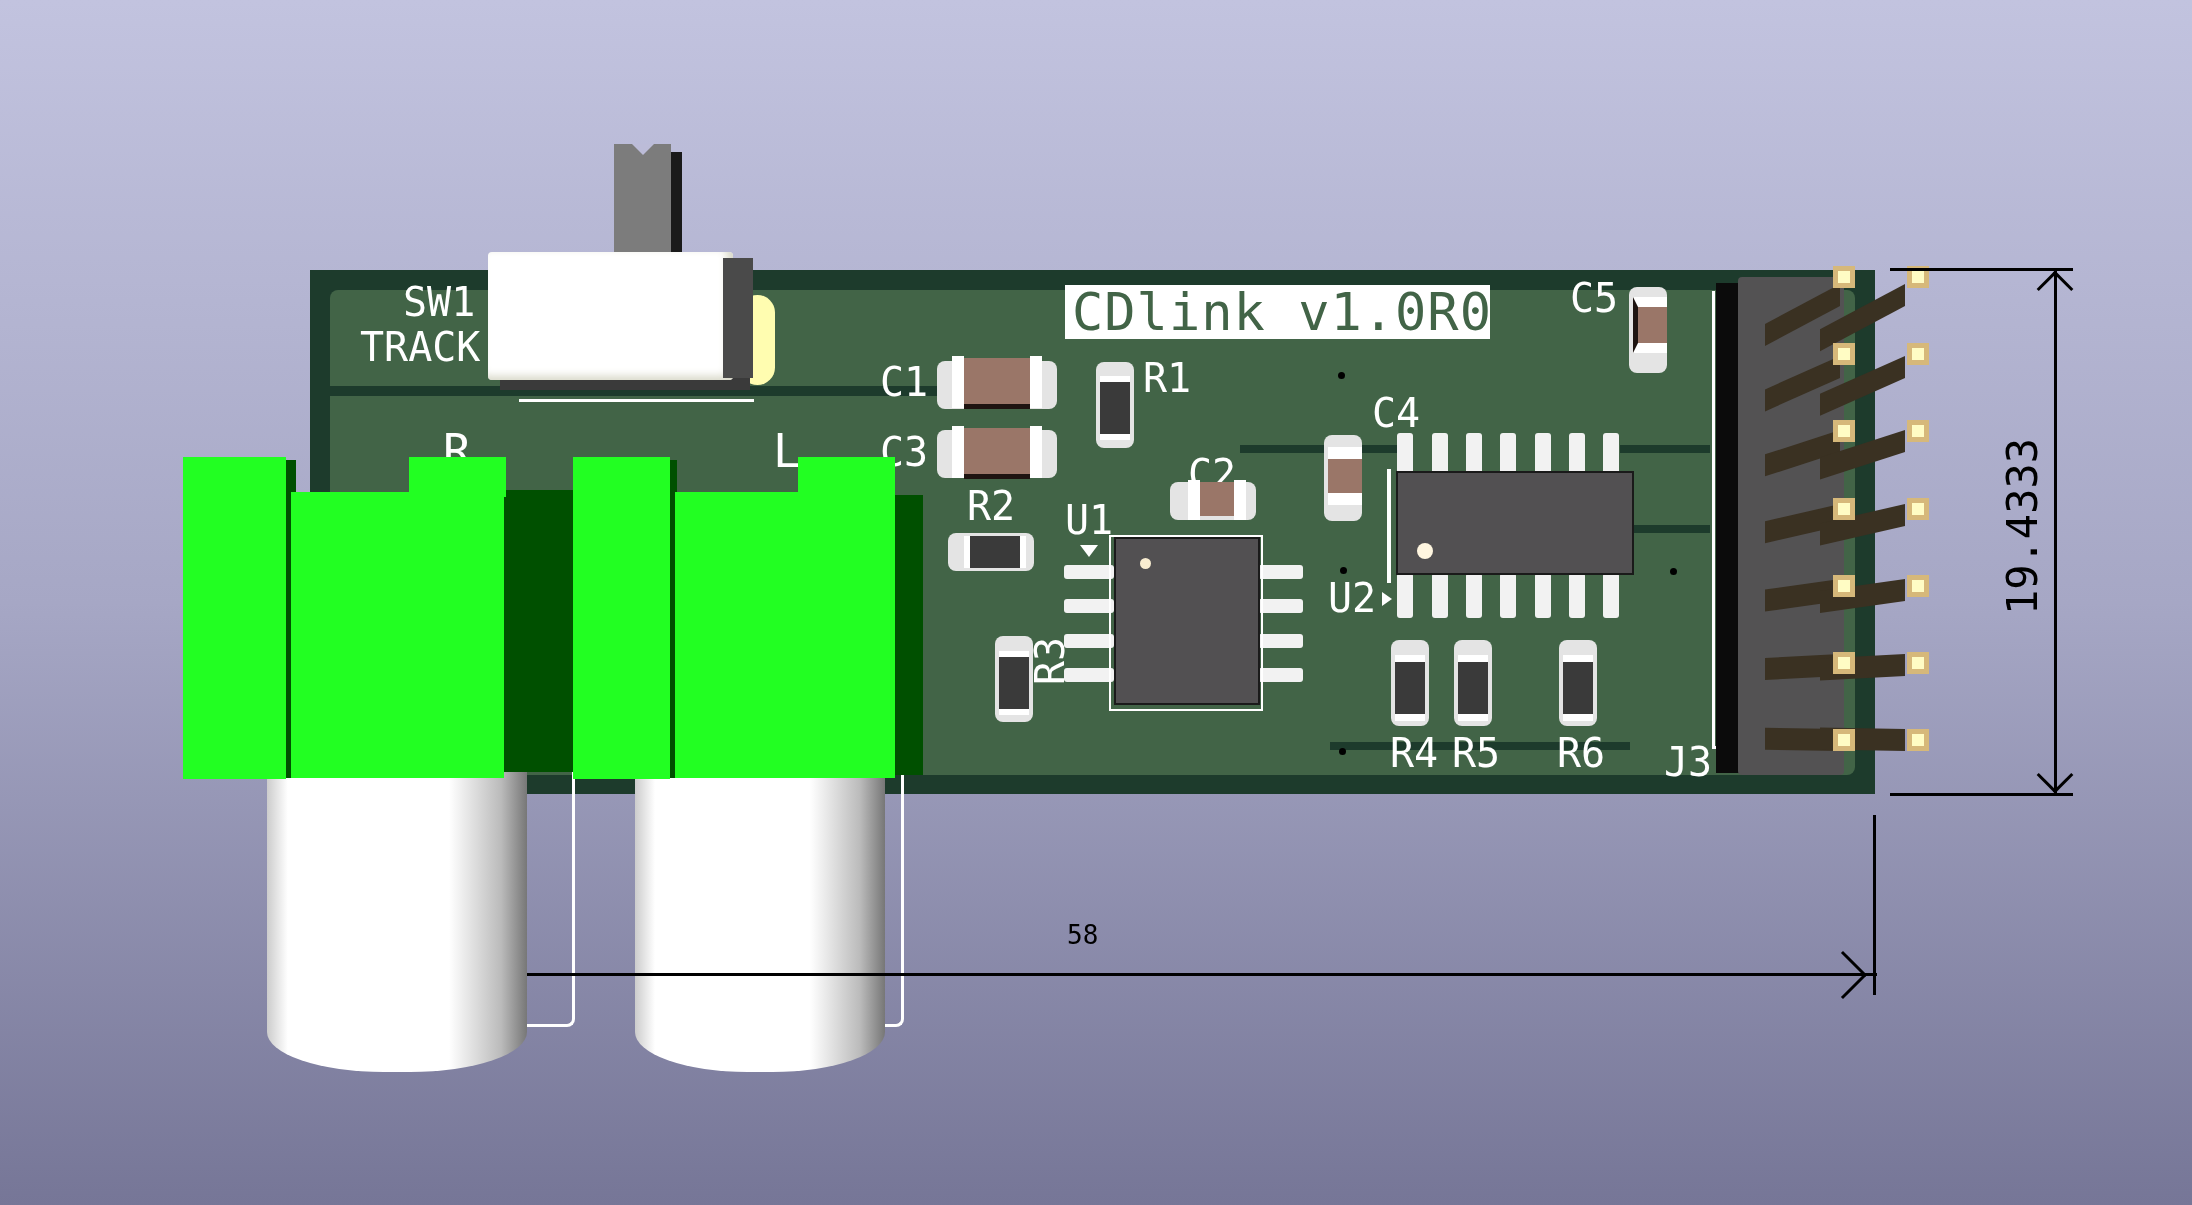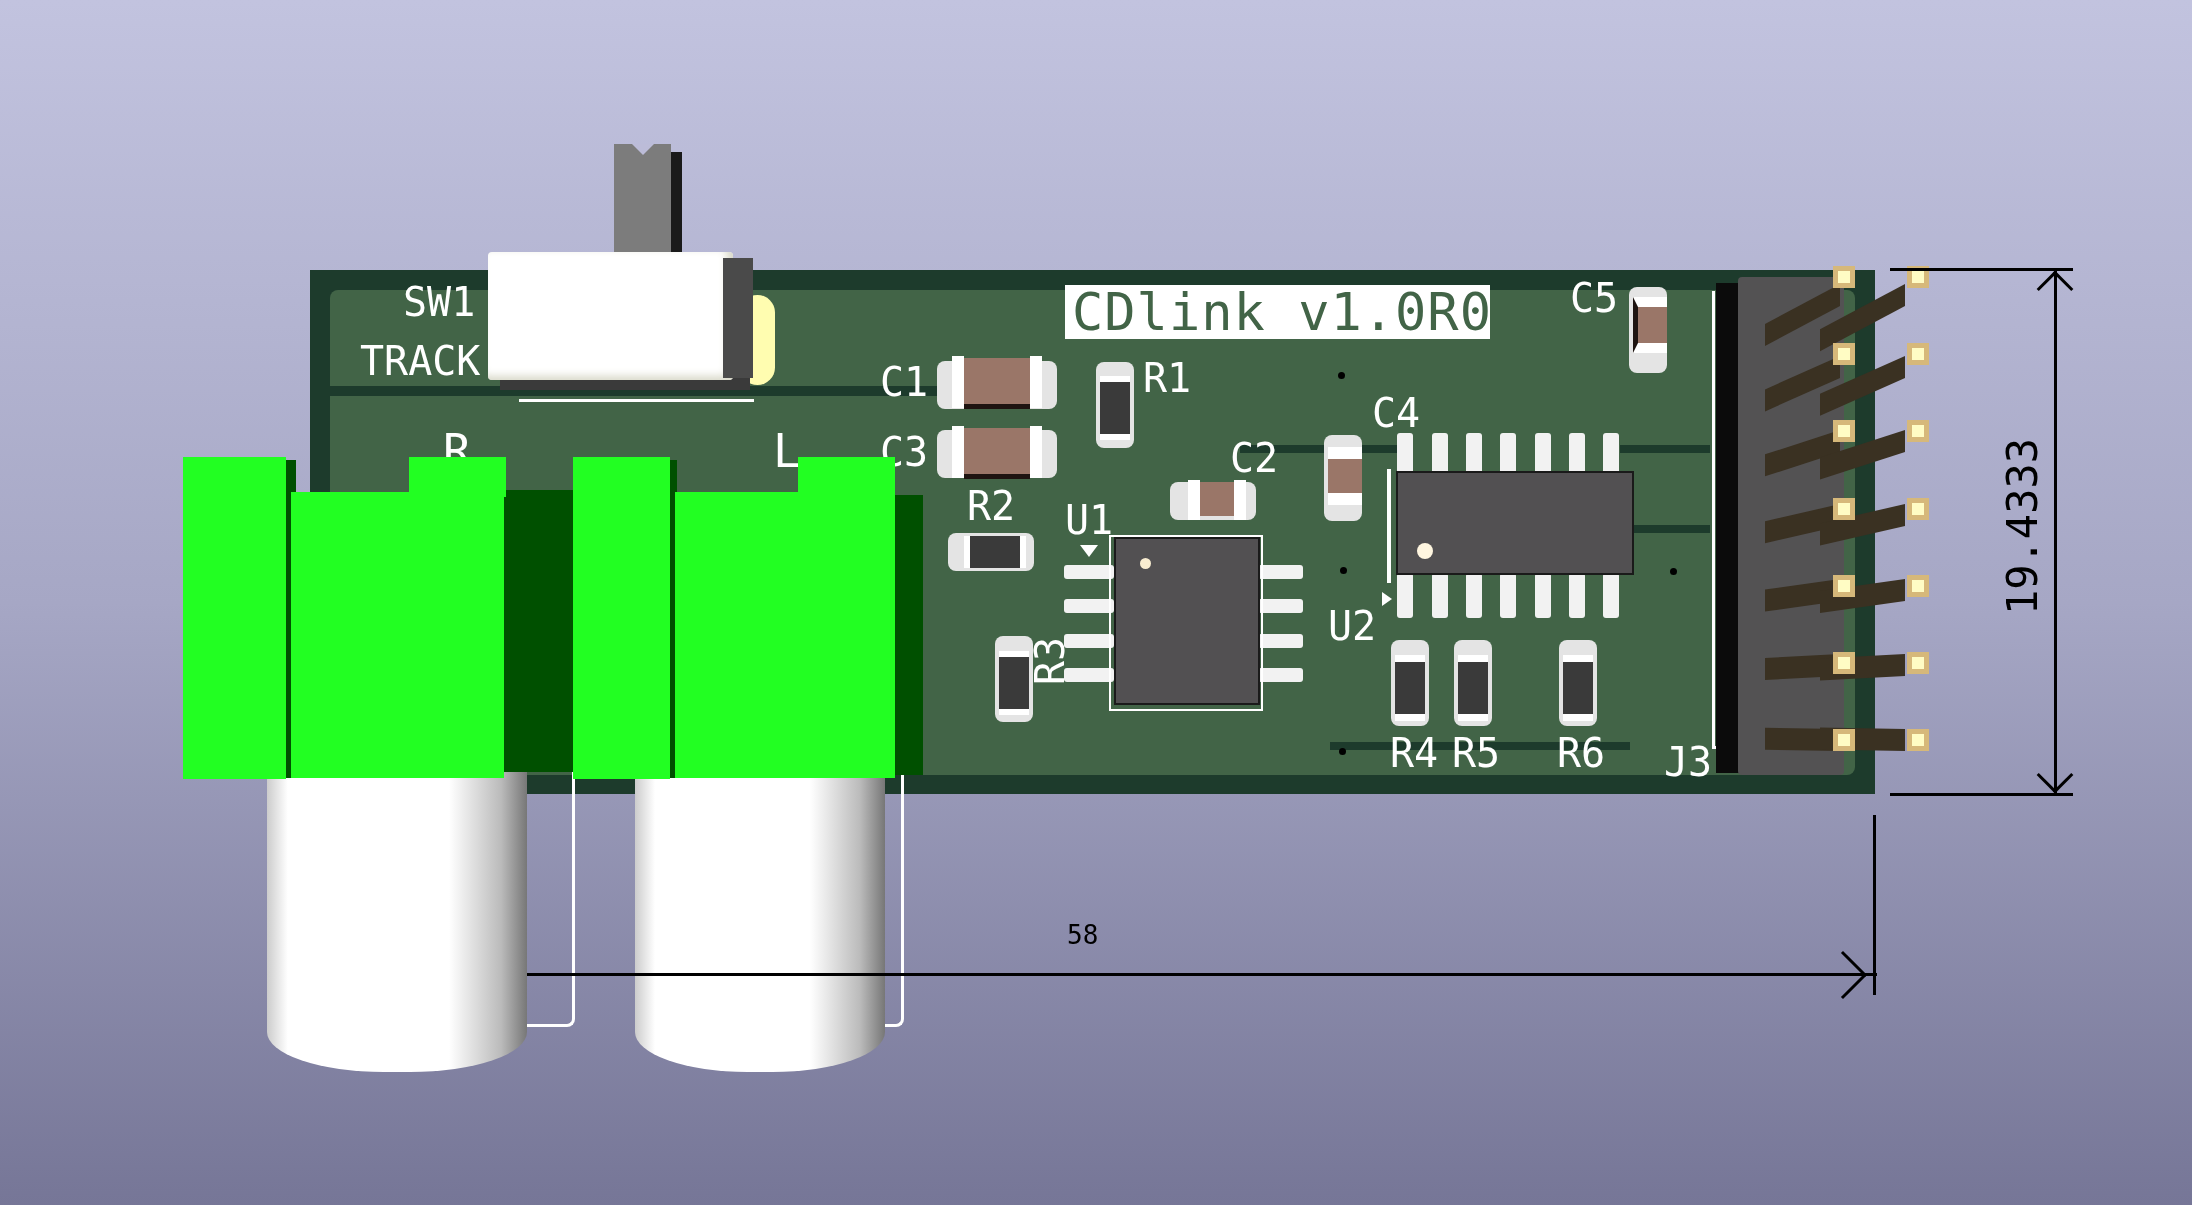--- a/index.html
+++ b/index.html
@@ -42,21 +42,21 @@
 <div class="abs" style="left:330px;top:386px;width:620px;height:10px;background:#1d3b2c;"></div>
 <div class="abs" style="left:1240px;top:445px;width:160px;height:8px;background:#1d3b2c;"></div>
 <div class="abs" style="left:1620px;top:445px;width:90px;height:8px;background:#1d3b2c;"></div>
 <div class="abs" style="left:1630px;top:525px;width:80px;height:8px;background:#1d3b2c;"></div>
 <div class="abs" style="left:1330px;top:742px;width:300px;height:8px;background:#1d3b2c;"></div>
 
 <div class="abs title-box"></div>
 <div class="abs title-text">CDlink v1.0R0</div>
 
 <div class="abs silk" style="left:403px;top:282px;">SW1</div>
-<div class="abs silk" style="left:360px;top:341px;">TRACK</div>
+<div class="abs silk" style="left:360px;top:327px;">TRACK</div>
 
 <div class="abs" style="left:740px;top:295px;width:35px;height:90px;background:#fffdb0;border-radius:18px;"></div>
 <div class="abs" style="left:500px;top:360px;width:250px;height:30px;background:#3a3a3a;"></div>
 <div class="abs" style="left:488px;top:252px;width:245px;height:128px;background:#fff;border-radius:4px;box-shadow:inset -6px -4px 8px #d8d8c8;"></div>
 <div class="abs" style="left:723px;top:258px;width:30px;height:120px;background:#4a4a4a;"></div>
 <div class="abs" style="left:519px;top:399px;width:235px;height:3px;background:#fff;"></div>
 
 <div class="abs silk" style="left:443px;top:428px;font-size:46px;">R</div>
 <div class="abs silk" style="left:773px;top:428px;font-size:46px;">L</div>
 
@@ -91,33 +91,33 @@
 <div class="abs lead" style="left:1064px;top:634px;width:50px;height:14px;"></div>
 <div class="abs lead" style="left:1064px;top:668px;width:50px;height:14px;"></div>
 <div class="abs lead" style="left:1258px;top:565px;width:45px;height:14px;"></div>
 <div class="abs lead" style="left:1258px;top:599px;width:45px;height:14px;"></div>
 <div class="abs lead" style="left:1258px;top:634px;width:45px;height:14px;"></div>
 <div class="abs lead" style="left:1258px;top:668px;width:45px;height:14px;"></div>
 <div class="abs" style="left:1109px;top:535px;width:150px;height:172px;border:2px solid #fff;"></div>
 <div class="abs ic" style="left:1114px;top:537px;width:142px;height:164px;"></div>
 <div class="abs" style="left:1140px;top:558px;width:11px;height:11px;border-radius:50%;background:#f8ecd0;"></div>
 
-<div class="abs silk" style="left:1188px;top:438px;margin-left:42px;">C2</div>
+<div class="abs silk" style="left:1188px;top:454px;">C2</div>
 <div class="abs pad" style="left:1170px;top:482px;width:86px;height:38px;"></div>
 <div class="abs term" style="left:1188px;top:480px;width:12px;height:40px;"></div>
 <div class="abs cap-body" style="left:1200px;top:482px;width:34px;height:34px;"></div>
 <div class="abs term" style="left:1234px;top:480px;width:12px;height:40px;"></div>
 
 <div class="abs dot" style="left:1338px;top:372px;"></div>
 <div class="abs silk" style="left:1372px;top:393px;">C4</div>
 <div class="abs pad" style="left:1324px;top:435px;width:38px;height:86px;"></div>
 <div class="abs cap-body" style="left:1328px;top:447px;width:34px;height:58px;border-top:12px solid #fff;border-bottom:12px solid #fff;box-sizing:border-box;"></div>
 <div class="abs dot" style="left:1340px;top:567px;"></div>
 
-<div class="abs silk" style="left:1328px;top:606px;">U2</div>
+<div class="abs silk" style="left:1328px;top:578px;">U2</div>
 <div class="abs" style="left:1382px;top:592px;width:0;height:0;border-top:7px solid transparent;border-bottom:7px solid transparent;border-left:10px solid #fff;"></div>
 <div class="abs" style="left:1387px;top:469px;width:4px;height:114px;background:#fff;"></div>
 
 <div class="abs" style="left:1397px;top:433px;width:236px;height:45px;">
   <div class="abs lead" style="left:0px;top:0;width:16px;height:45px;"></div>
   <div class="abs lead" style="left:35px;top:0;width:16px;height:45px;"></div>
   <div class="abs lead" style="left:69px;top:0;width:16px;height:45px;"></div>
   <div class="abs lead" style="left:103px;top:0;width:16px;height:45px;"></div>
   <div class="abs lead" style="left:138px;top:0;width:16px;height:45px;"></div>
   <div class="abs lead" style="left:172px;top:0;width:16px;height:45px;"></div>

